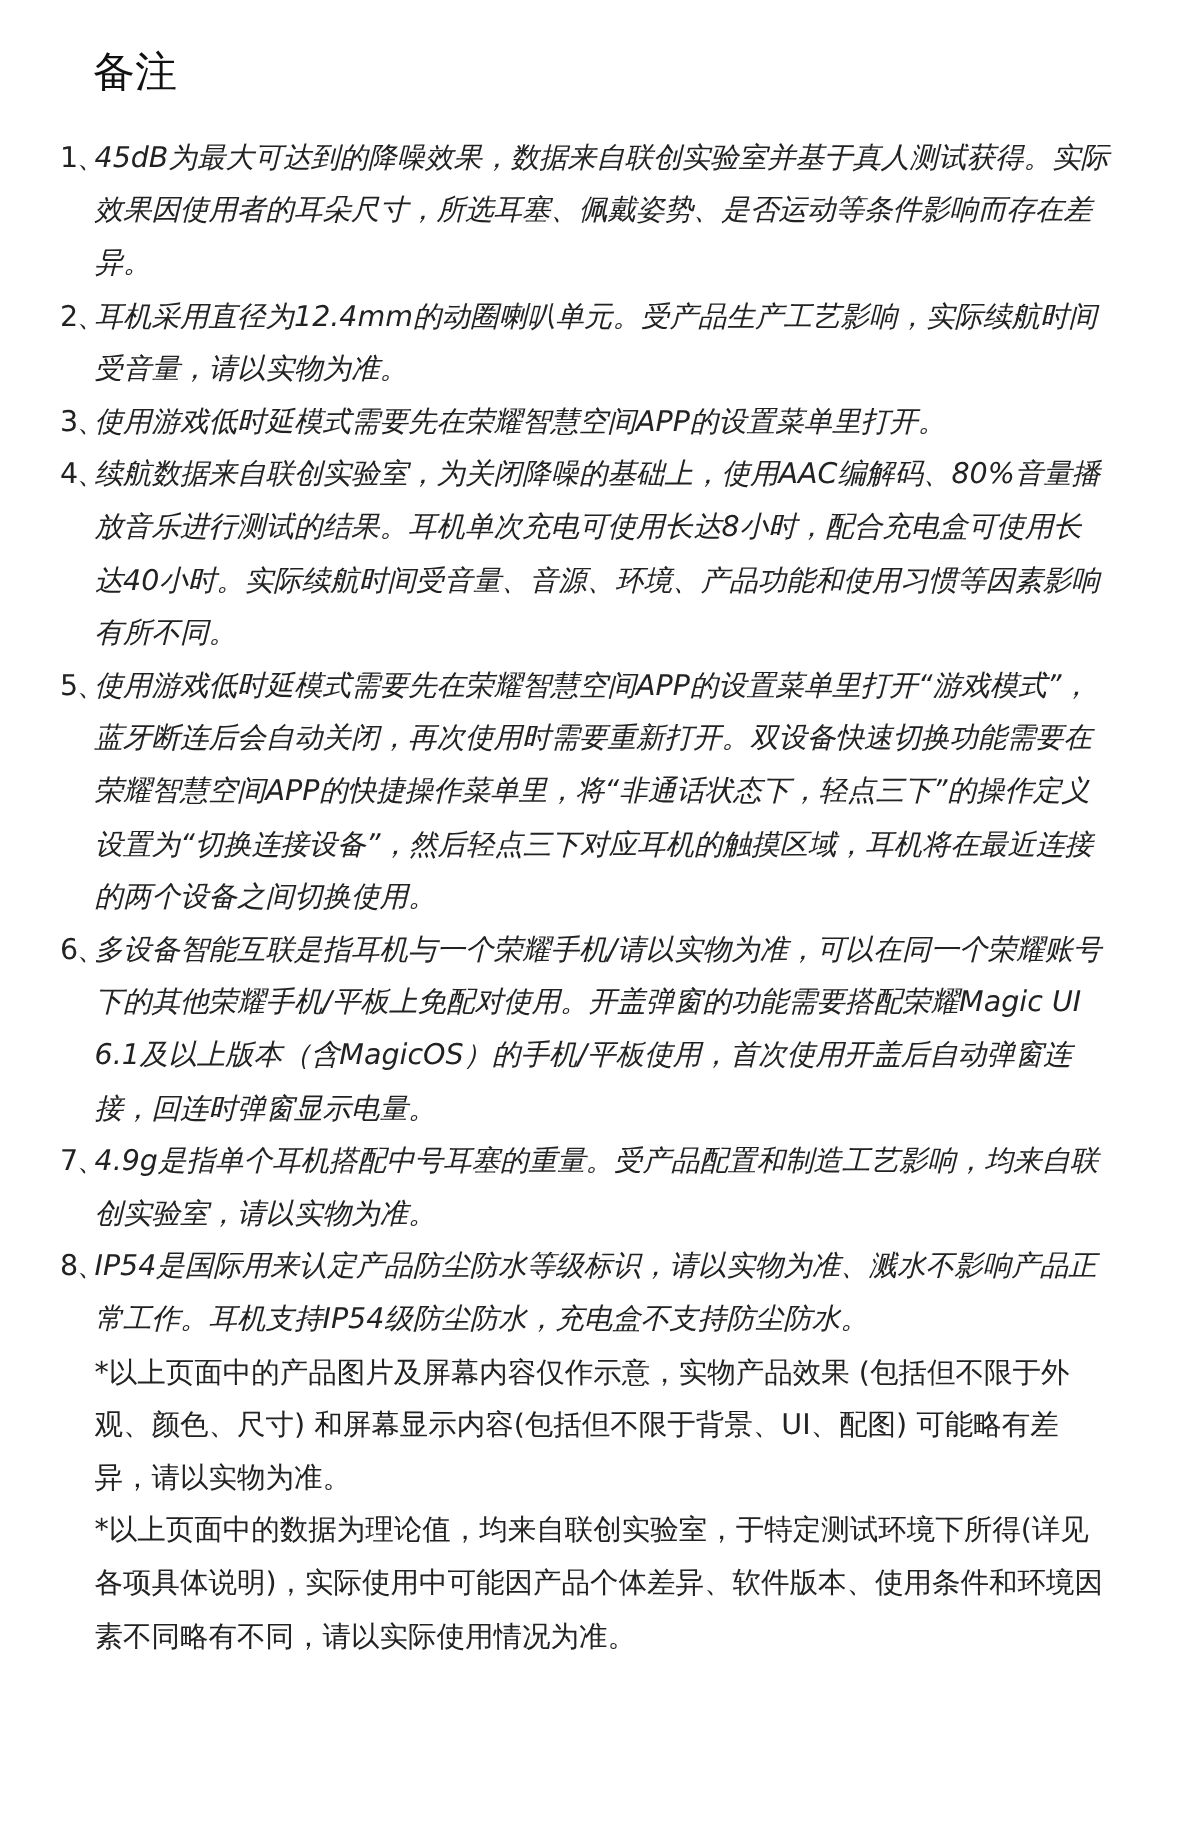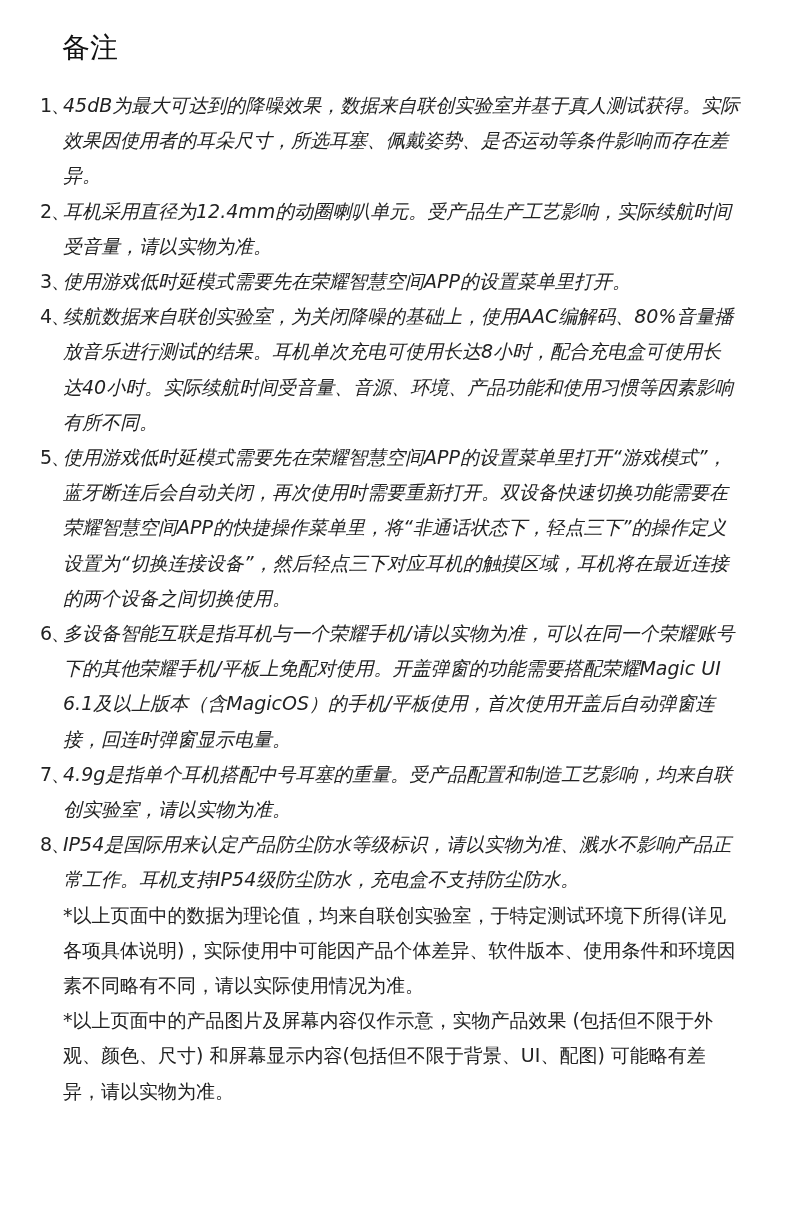--- a/index.html
+++ b/index.html
@@ -44,16 +44,16 @@
       <span class="body">多设备智能互联是指耳机与一个荣耀手机/请以实物为准，可以在同一个荣耀账号下的其他荣耀手机/平板上免配对使用。开盖弹窗的功能需要搭配荣耀Magic UI 6.1及以上版本（含MagicOS）的手机/平板使用，首次使用开盖后自动弹窗连接，回连时弹窗显示电量。</span>
     </li>
     <li class="item">
       <span class="num">7、</span>
       <span class="body">4.9g是指单个耳机搭配中号耳塞的重量。受产品配置和制造工艺影响，均来自联创实验室，请以实物为准。</span>
     </li>
     <li class="item">
       <span class="num">8、</span>
       <span class="body">IP54是国际用来认定产品防尘防水等级标识，请以实物为准、溅水不影响产品正常工作。耳机支持IP54级防尘防水，充电盒不支持防尘防水。</span>
     </li>
+    <li class="note">*以上页面中的产品图片及屏幕内容仅作示意，实物产品效果 (包括但不限于外观、颜色、尺寸) 和屏幕显示内容(包括但不限于背景、UI、配图) 可能略有差异，请以实物为准。</li>
     <li class="note">*以上页面中的数据为理论值，均来自联创实验室，于特定测试环境下所得(详见各项具体说明)，实际使用中可能因产品个体差异、软件版本、使用条件和环境因素不同略有不同，请以实际使用情况为准。</li>
-    <li class="note">*以上页面中的产品图片及屏幕内容仅作示意，实物产品效果 (包括但不限于外观、颜色、尺寸) 和屏幕显示内容(包括但不限于背景、UI、配图) 可能略有差异，请以实物为准。</li>
   </ul>
 </div>
 
 </body></html>

